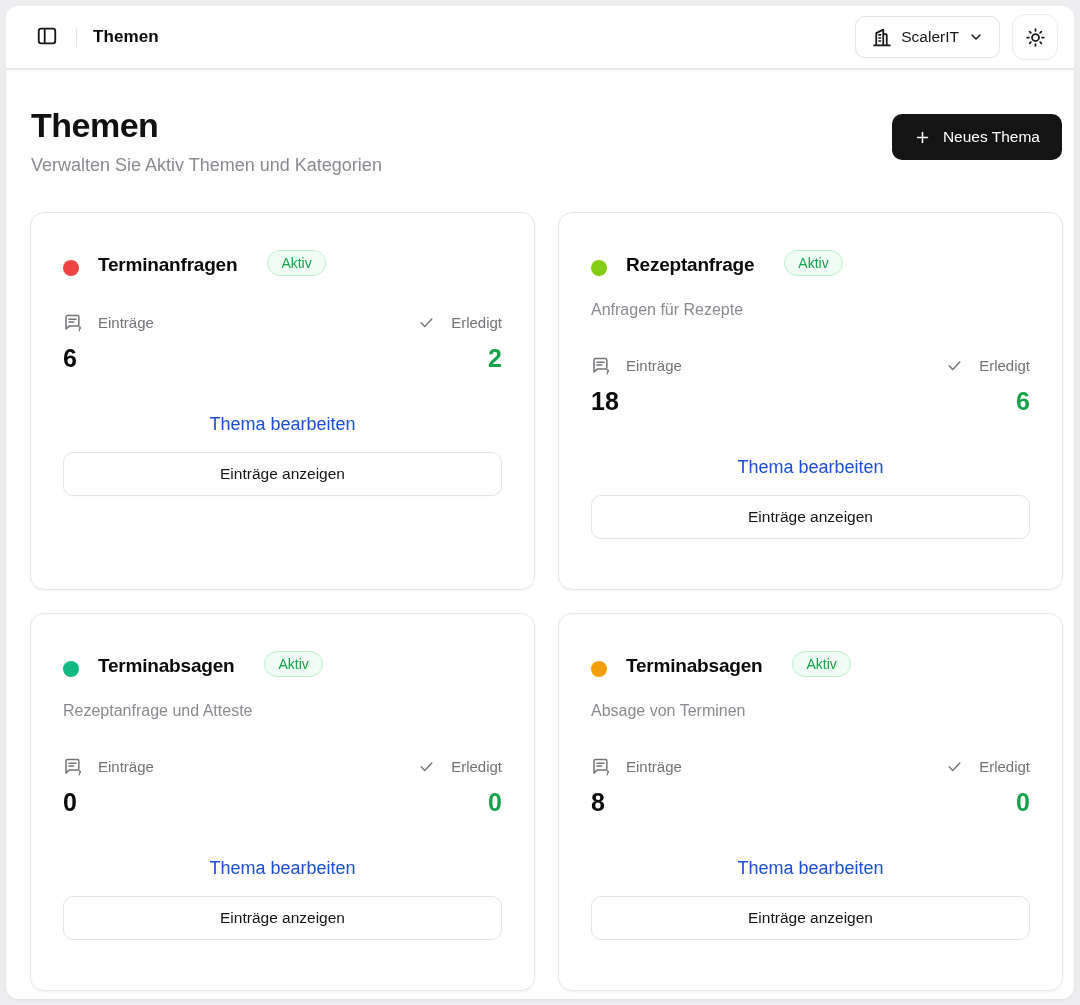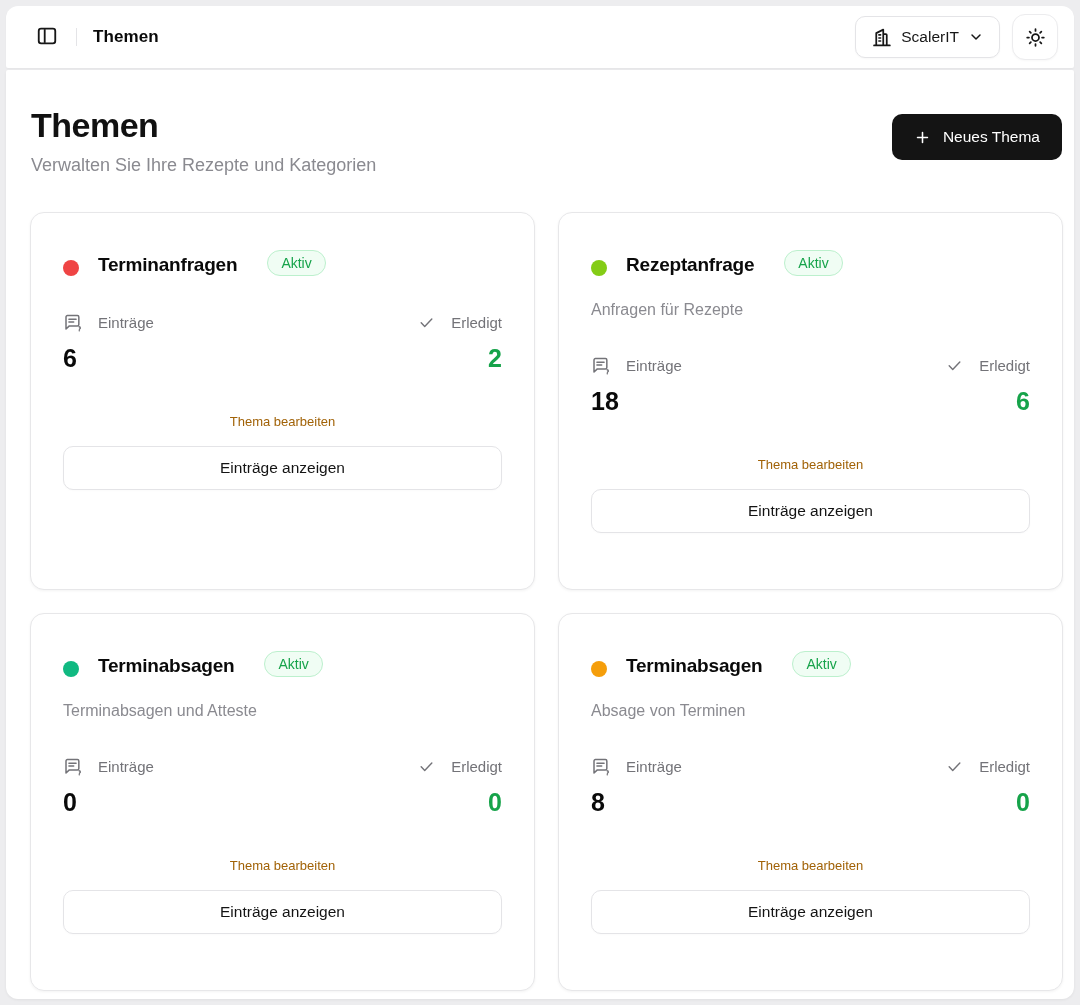--- a/index.html
+++ b/index.html
@@ -93,21 +93,21 @@
   .card-desc { margin-top: 25px; font-size: 16px; color: #8a8a90; }
   .stats-row { margin-top: 37px; display: flex; justify-content: space-between; align-items: center; }
   .stat-label { display: inline-flex; align-items: center; gap: 16px; font-size: 15px; color: #737378; }
   .stat-label svg { color: #737378; }
   .values-row { margin-top: 12px; display: flex; justify-content: space-between; align-items: center; }
   .stat-value { font-size: 25px; font-weight: 700; color: #0a0a0a; }
   .stat-value.done { color: #16a34a; }
   .edit-link {
     margin-top: 41px; align-self: center;
     background: none; border: none; cursor: pointer;
-    font-size: 13px; font-weight: 500; color: #a16207; font-family: inherit;
+    font-size: 18px; font-weight: 500; color: #1d4ed8; font-family: inherit;
   }
   .view-btn {
     margin-top: 17px;
     height: 44px; width: 100%;
     background: #fff; border: 1px solid #e4e4e7; border-radius: 10px;
     font-size: 15.5px; font-weight: 500; color: #141414; font-family: inherit;
     cursor: pointer;
     box-shadow: 0 1px 2px rgba(0,0,0,.02);
   }
 </style>
@@ -181,21 +181,21 @@
           </span>
       </button>
     </div>
   </header>
 
   <main class="main-panel">
 
     <div class="page-head">
       <div>
         <h1 class="page-title">Themen</h1>
-        <p class="page-subtitle">Verwalten Sie Ihre Rezepte und Kategorien</p>
+        <p class="page-subtitle">Verwalten Sie Aktiv Themen und Kategorien</p>
       </div>
       <button class="new-topic-btn">
         <span style="display:inline-flex">
             <svg width="17" height="17">
               <use href="#i-plus"></use>
             </svg>
           </span>
         <span>Neues Thema</span>
       </button>
     </div>
@@ -266,21 +266,21 @@
         <button class="edit-link">Thema bearbeiten</button>
         <button class="view-btn">Einträge anzeigen</button>
       </section>
 
       <section class="topic-card">
         <div class="card-head">
           <span class="dot" style="background: rgb(16, 185, 129);"></span>
           <span class="card-title">Terminabsagen</span>
           <span class="badge">Aktiv</span>
         </div>
-        <p class="card-desc">Terminabsagen und Atteste</p>
+        <p class="card-desc">Rezeptanfrage und Atteste</p>
         <div class="stats-row">
           <span class="stat-label">
             <span style="display:inline-flex">
                 <svg width="19" height="19">
                   <use href="#i-message"></use>
                 </svg>
               </span>
             <span>Einträge</span>
           </span>
           <span class="stat-label">

